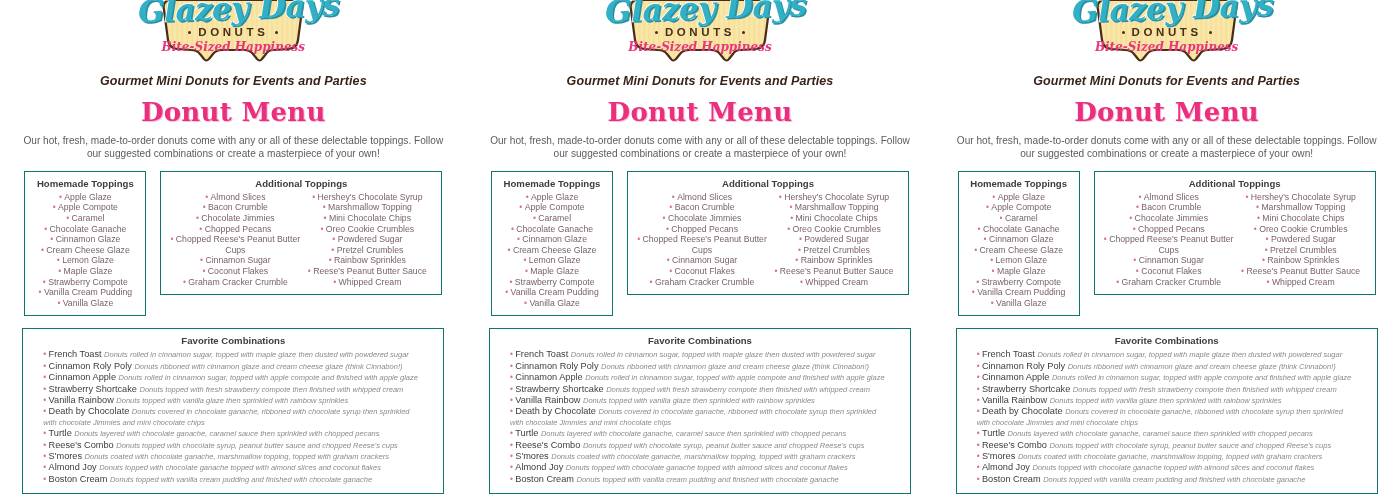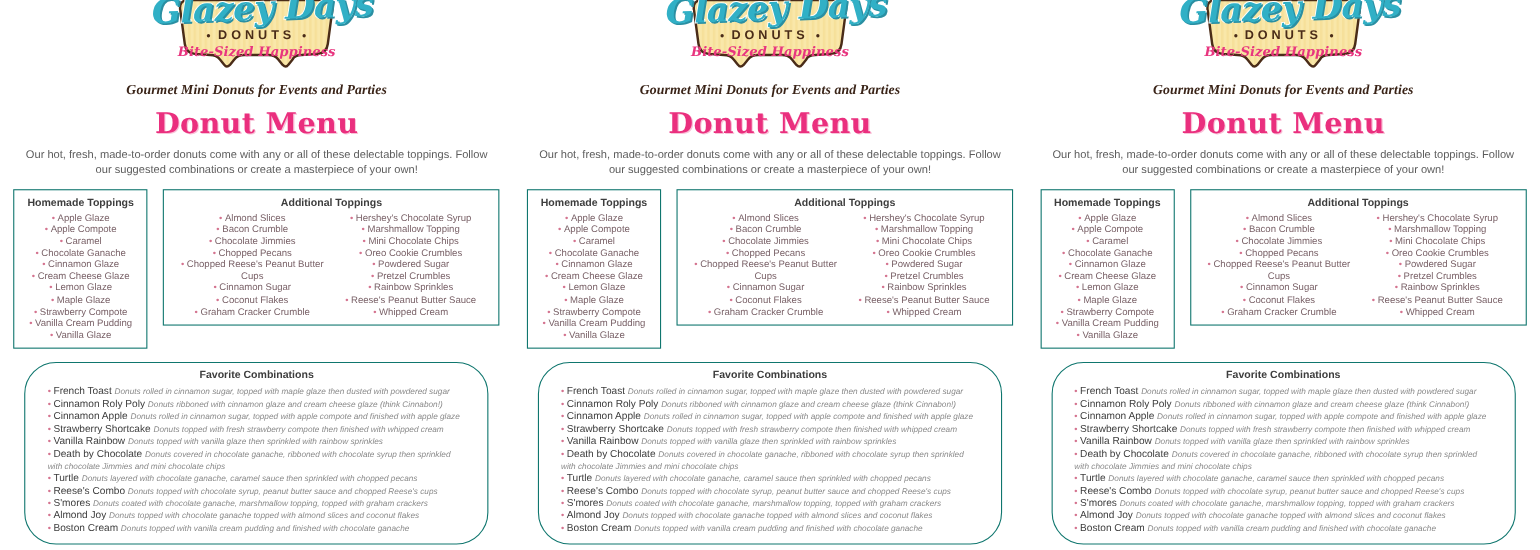--- a/index.html
+++ b/index.html
@@ -102,21 +102,21 @@
     font-style: italic;
     font-weight: bold;
     font-size: 12px;
     color: #e8357f;
     z-index: 4;
     white-space: nowrap;
   }
 
   
   .sub-tagline {
-    font-family: Liberation Serif, serif;
+    font-family: Liberation Sans, sans-serif;
     font-style: italic;
     font-weight: bold;
     font-size: 12.5px;
     color: #3a2418;
     margin-top: 6px;
     letter-spacing: 0.1px;
     white-space: nowrap;
   }
 
   .menu-title {
@@ -148,21 +148,21 @@
     width: 100%;
   }
 
   .box {
     border: 1px solid #0f766e;
     background: #ffffff;
     padding: 6px 8px 7px 8px;
   }
 
   .box-homemade { width: 122px; }
-  .box-additional { width: 306px; }
+  .box-additional { width: 282px; }
 
   .box-title {
     text-align: center;
     font-size: 9.6px;
     font-weight: bold;
     color: #3d3d3d;
     margin-bottom: 3px;
   }
 
   .topping-list { list-style: none; }
@@ -185,21 +185,20 @@
   }
   .two-col ul { flex: 1; }
 
   .wrapline { white-space: normal !important; }
 
   
   .box-combos {
     margin-top: 12px;
     width: 422px;
     padding: 6px 10px 8px 10px;
-    border-radius: 29px;
   }
 
   .combo-list { list-style: none; margin-top: 2px; margin-left: 10px; }
 
   .combo-list li {
     font-size: 8.6px;
     line-height: 11.4px;
     color: #4a4a4a;
   }
 

